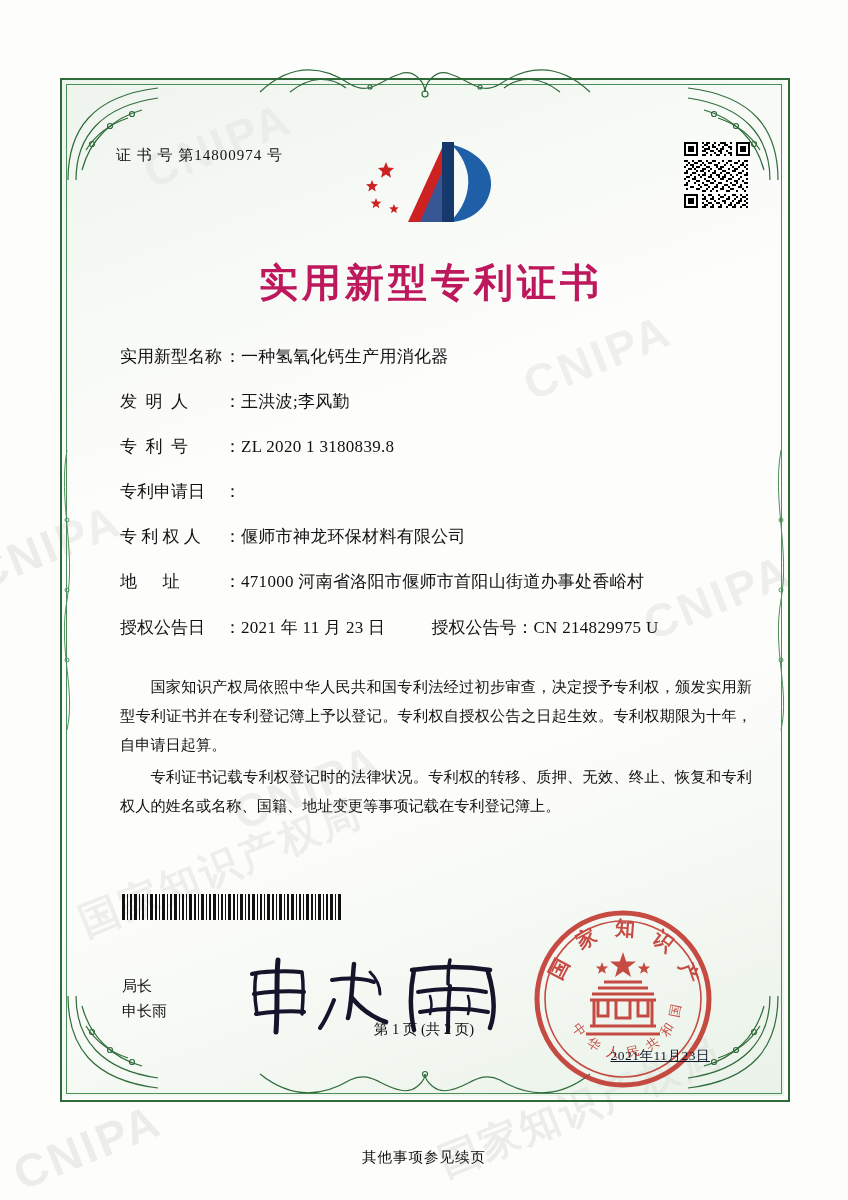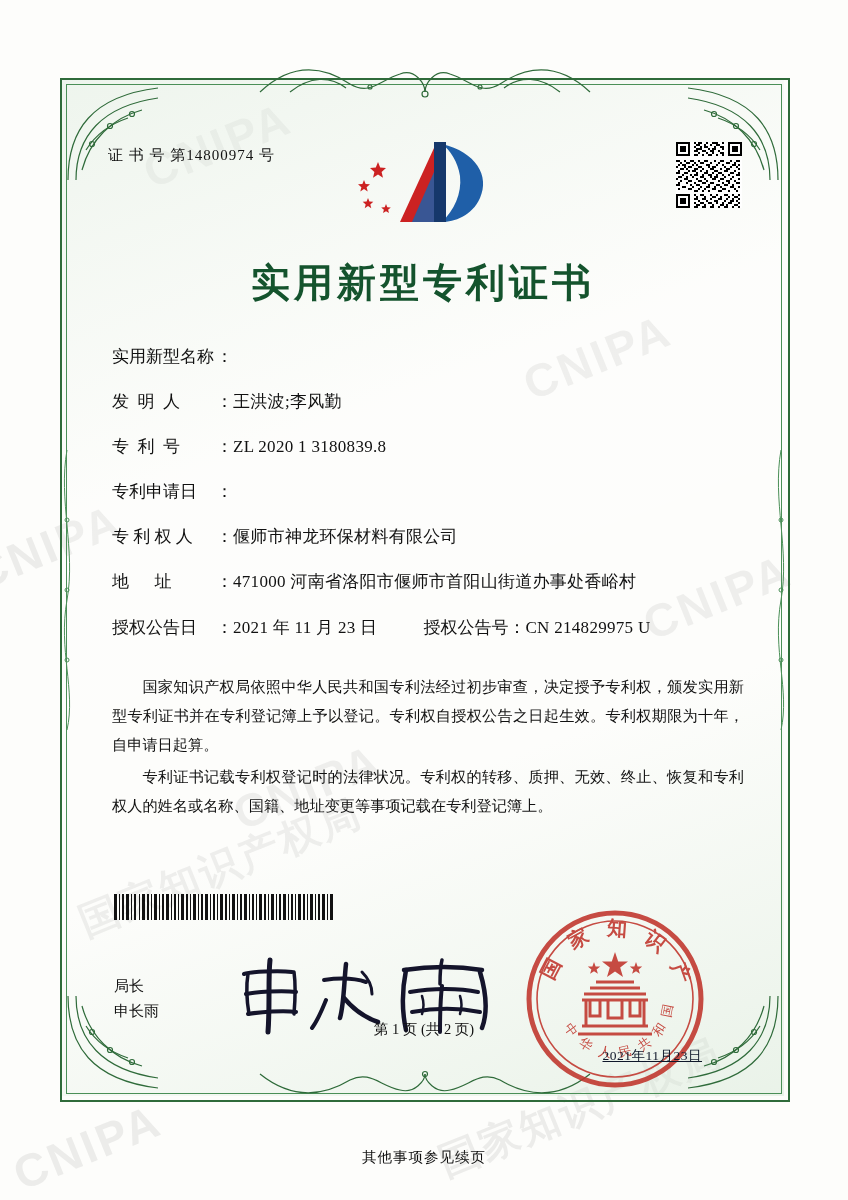--- a/index.html
+++ b/index.html
@@ -70,21 +70,21 @@
   
   .ornament {
     position: absolute;
     z-index: 3;
     pointer-events: none;
   }
 
   
   .content {
     position: absolute;
-    left: 66px;
+    left: 74px;
     top: 84px;
     width: 714px;
     height: 1008px;
     z-index: 4;
   }
 
   .cert-number {
     position: absolute;
     left: 42px;
     top: 62px;
@@ -113,21 +113,21 @@
   .title {
     position: absolute;
     left: 0;
     right: 0;
     top: 172px;
     text-align: center;
     font-size: 39px;
     font-weight: bold;
     letter-spacing: 4px;
     font-family: "DejaVu Serif", "Liberation Serif", serif;
-    color: #14532d;
+    color: #be185d;
   }
 
   .fields {
     position: absolute;
     left: 46px;
     top: 262px;
     width: 630px;
   }
   .field-row {
     display: flex;
@@ -583,20 +583,21 @@
         </g>
       </g>
     </svg>
 
     <div class="title">实用新型专利证书</div>
 
     <div class="fields">
       <div class="field-row">
         <span class="field-label">实用新型名称</span>
         <span class="field-colon">：</span>
+        <span class="field-value">一种氢氧化钙生产用消化器</span>
       </div>
       <div class="field-row">
         <span class="field-label">发  明  人</span>
         <span class="field-colon">：</span>
         <span class="field-value">王洪波;李风勤</span>
       </div>
       <div class="field-row">
         <span class="field-label">专  利  号</span>
         <span class="field-colon">：</span>
         <span class="field-value">ZL 2020 1 3180839.8</span>

